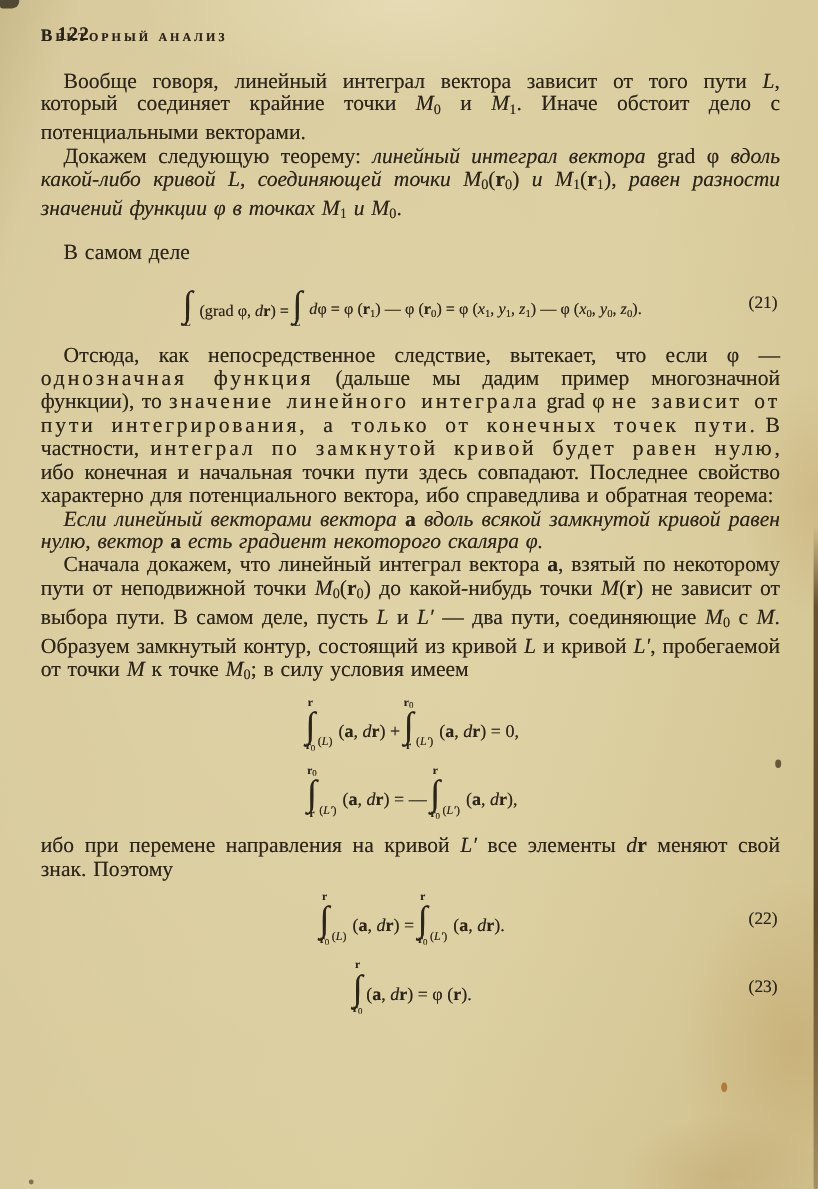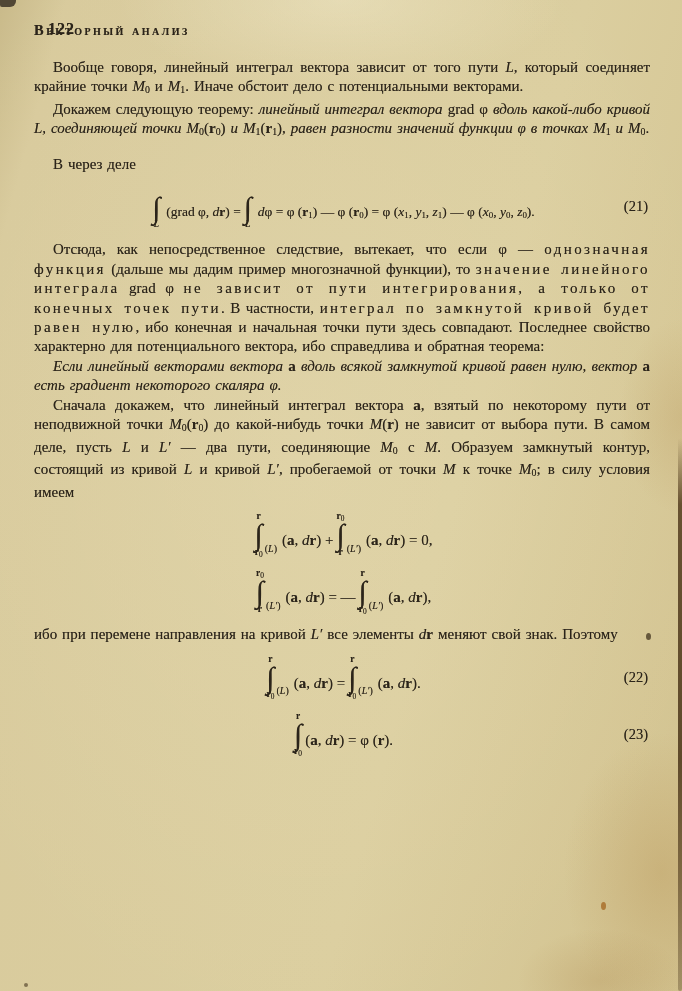--- a/index.html
+++ b/index.html
@@ -21,21 +21,21 @@
       radial-gradient(520px 720px at 45% 45%, rgba(255,248,222,.14), transparent 85%),
       linear-gradient(105deg, #c9ba8a 0%, #d8ca9c 7%, #dbce9f 62%, #d2c28f 100%);
     text-shadow:0 0 .4px rgba(43,36,26,.55);
   }
   
   .pagehead{position:relative;height:22px;margin-bottom:16px;}
   .pagenum{position:absolute;left:14px;top:0;font-size:16px;font-weight:600;letter-spacing:1px;}
   .runtitle{position:absolute;left:0;right:0;top:2px;text-align:left;
     font-variant:small-caps;font-weight:700;font-size:14.5px;letter-spacing:2.5px;}
   
-  .para{font-size:15px;line-height:19.4px;text-align:justify;text-indent:19px;margin:0;
+  .para{font-size:18px;line-height:19.4px;text-align:justify;text-indent:19px;margin:0;
     word-spacing:1.2px;}
   .noindent{text-indent:0;}
   #p3{margin-top:13px;}
   .rn-r{}
   .rn-i{font-style:italic;}
   .rn-b{font-weight:700;}
   .rn-s{letter-spacing:2.4px;word-spacing:3px;}
   .rn-d{font-size:.66em;vertical-align:-.22em;letter-spacing:0;}
   
   .equation{position:relative;margin:9px 0;display:flex;justify-content:center;align-items:center;
@@ -64,21 +64,21 @@
 
 <div class="page">
 
   <div class="pagehead">
     <span class="pagenum">122</span>
     <span class="runtitle">Векторный анализ</span>
   </div>
 
   <p class="para" id="p1"><span class="rn-r">Вообще говоря, линейный интеграл вектора зависит от того пути </span><span class="rn-i">L</span><span class="rn-r">, который соединяет крайние точки </span><span class="rn-i">M</span><span class="rn-d">0</span><span class="rn-r"> и </span><span class="rn-i">M</span><span class="rn-d">1</span><span class="rn-r">. Иначе обстоит дело с потенциальными векторами.</span></p>
   <p class="para" id="p2"><span class="rn-r">Докажем следующую теорему: </span><span class="rn-i">линейный интеграл вектора </span><span class="rn-r">grad φ </span><span class="rn-i">вдоль какой-либо кривой L, соединяющей точки M</span><span class="rn-d">0</span><span class="rn-r">(</span><span class="rn-b">r</span><span class="rn-d">0</span><span class="rn-r">) </span><span class="rn-i">и M</span><span class="rn-d">1</span><span class="rn-r">(</span><span class="rn-b">r</span><span class="rn-d">1</span><span class="rn-r">), </span><span class="rn-i">равен разности значений функции φ в точках M</span><span class="rn-d">1</span><span class="rn-i"> и M</span><span class="rn-d">0</span><span class="rn-r">.</span></p>
-  <p class="para" id="p3"><span class="rn-r">В через деле</span></p>
+  <p class="para" id="p3"><span class="rn-r">В самом деле</span></p>
 
   <div class="equation wide">
     <span class="eq-body">
         <span class="intgrp">
           <span class="intcol">
             <span class="int-lim"></span>
             <span class="int-sign">∫</span>
             <span class="int-lim"><span class="rn-i">L</span></span>
           </span>
         </span>

